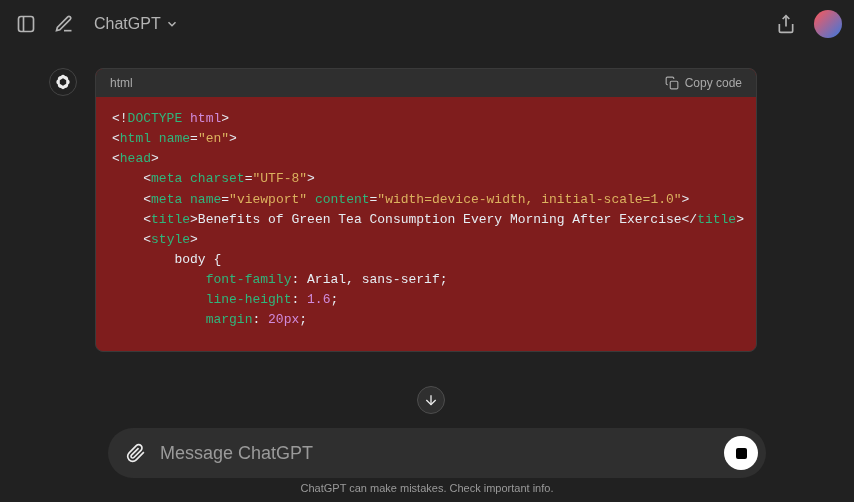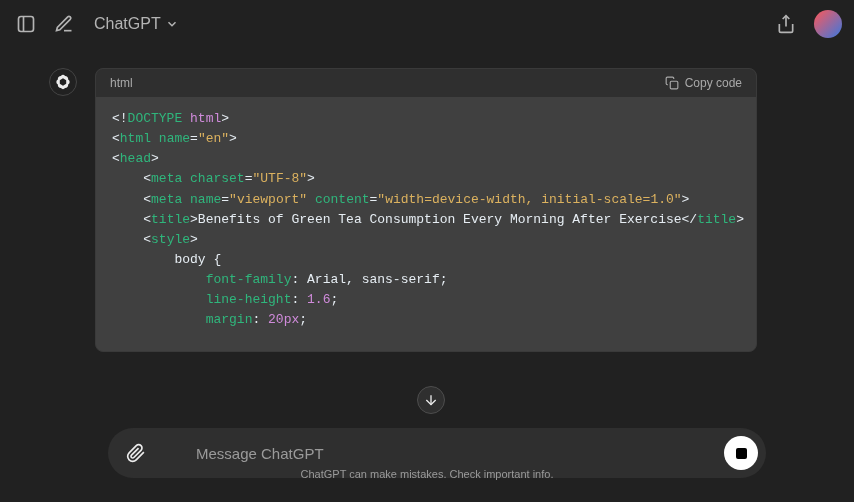--- a/index.html
+++ b/index.html
@@ -103,21 +103,21 @@
   min-width: 0;
 }
 .assistant-text {
   font-size: 15px;
   color: #ececec;
   margin-bottom: 16px;
 }
 .code-block {
   border-radius: 8px;
   overflow: hidden;
-  background: #404040;
+  background: #7f1d1d;
   border: 1px solid #3a3a3a;
 }
 .code-header {
   background: #2f2f2f;
   padding: 7px 14px;
   display: flex;
   justify-content: space-between;
   align-items: center;
   font-size: 12px;
   color: #a9a9a9;
@@ -187,43 +187,42 @@
   color: #ececec;
   cursor: pointer;
 }
 .attach-btn svg { width: 20px; height: 20px; }
 .msg-input {
   flex: 1;
   background: transparent;
   border: none;
   outline: none;
   color: #14b8a6;
-  font-size: 15px;
-  margin-left: 36px;
+  font-size: 18px;
 }
 .msg-input::placeholder { color: #9a9a9a; }
 .stop-btn {
   width: 34px;
   height: 34px;
   border-radius: 50%;
   background: #ffffff;
   display: flex;
   align-items: center;
   justify-content: center;
   cursor: pointer;
 }
 .stop-btn .square {
   width: 11px;
   height: 11px;
   background: #000;
   border-radius: 2px;
 }
 .footer {
   position: absolute;
-  bottom: 22px;
+  bottom: 8px;
   left: 0;
   right: 0;
   text-align: center;
   font-size: 11px;
   color: #9a9a9a;
 }
 </style>
 </head>
 <body>
 

